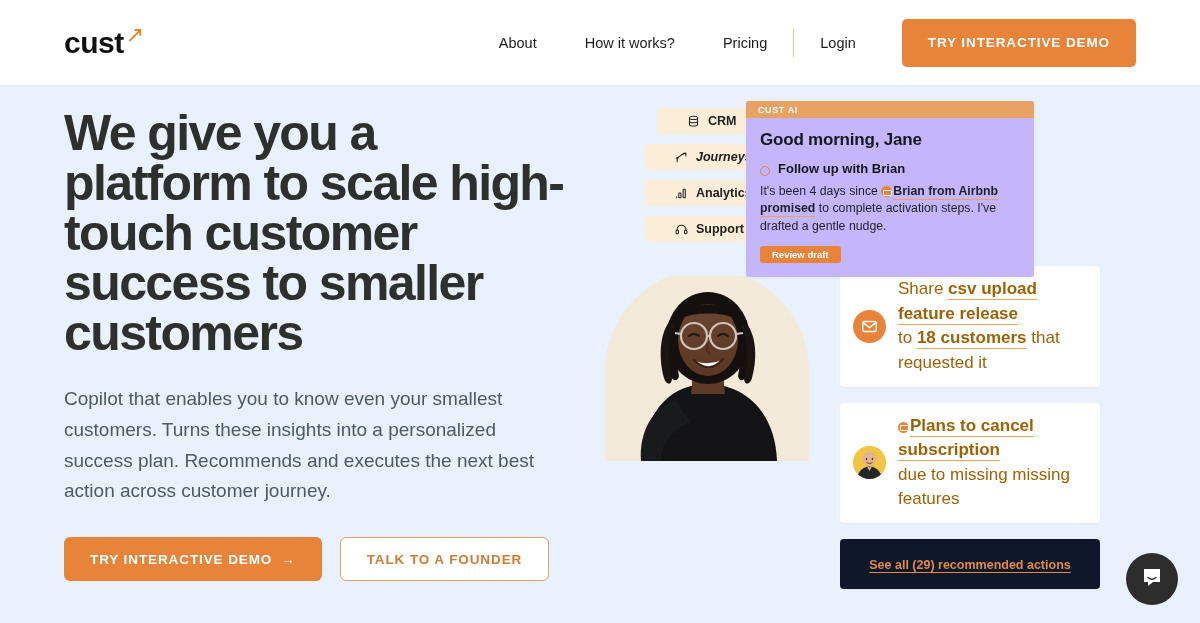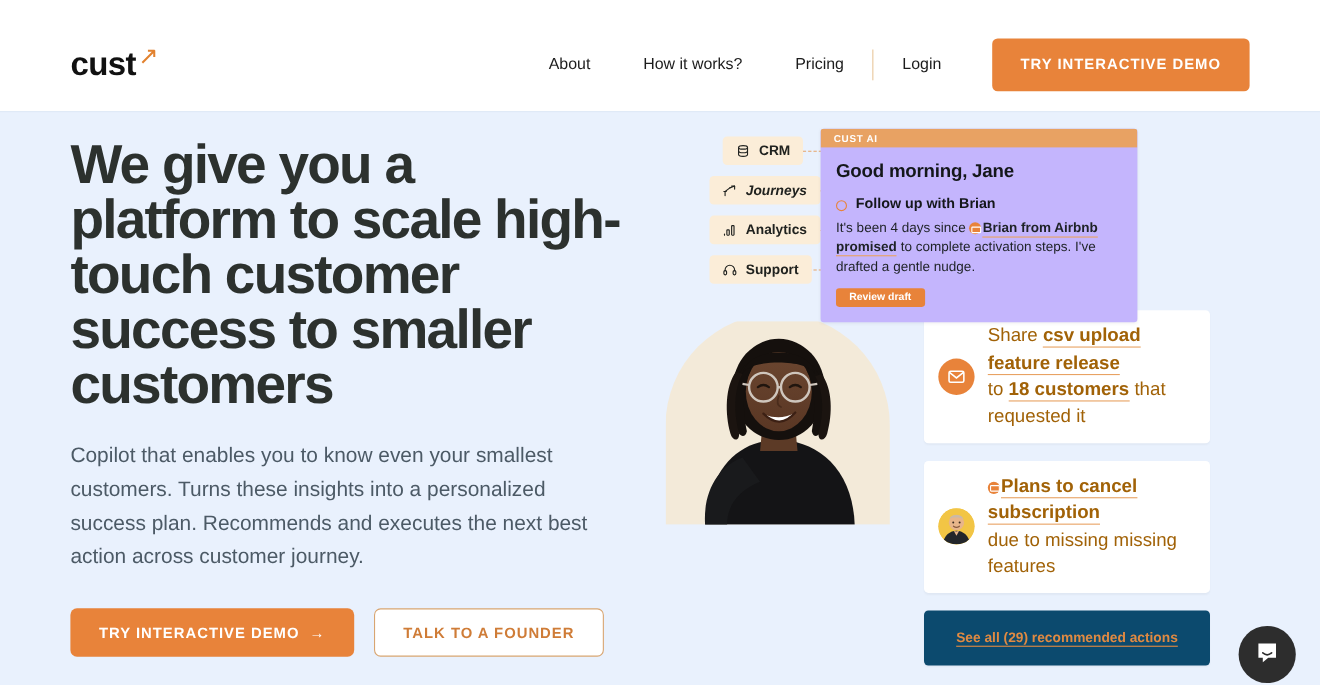--- a/index.html
+++ b/index.html
@@ -11,21 +11,20 @@
   }
 
   
   .nav {
     height: 85px;
     background: #ffffff;
     display: flex;
     align-items: center;
     padding: 0 64px;
     position: relative;
-    margin-top: 16px;
   }
   .logo {
     display: flex;
     align-items: flex-start;
     font-size: 30px;
     font-weight: 700;
     letter-spacing: -0.5px;
     color: #111111;
     line-height: 1;
   }
@@ -147,21 +146,21 @@
     gap: 10px;
     z-index: 3;
   }
   .pill {
     background: #fbedd8;
     border-radius: 4px;
     height: 26px;
     display: flex;
     align-items: center;
     gap: 8px;
-    padding: 0 12px;
+    padding: 0 30px;
     font-size: 12.5px;
     font-weight: 700;
     color: #20221f;
     align-self: flex-start;
     white-space: nowrap;
   }
   .pill svg { display: block; flex: none; }
   .pill.p-crm   { margin-left: 12px; }
   .pill.p-jour  { margin-left: 0px; font-style: italic; }
   .pill.p-ana   { margin-left: 0px; }
@@ -310,21 +309,21 @@
     overflow: hidden;
     background: #f2c545;
   }
   .action-text {
     font-size: 17px;
     line-height: 1.45;
     color: #a16207;
   }
   .action-text b { font-weight: 700; }
   .see-all-card {
-    background: #0c4a6e;
+    background: #0f172a;
     border-radius: 4px;
     padding: 16px 13px;
     text-align: center;
     box-shadow: 0 1px 2px rgba(0,0,0,0.04);
   }
   .see-all-link {
     font-size: 12.5px;
     font-weight: 700;
     color: #e08a42;
     text-decoration: underline;

